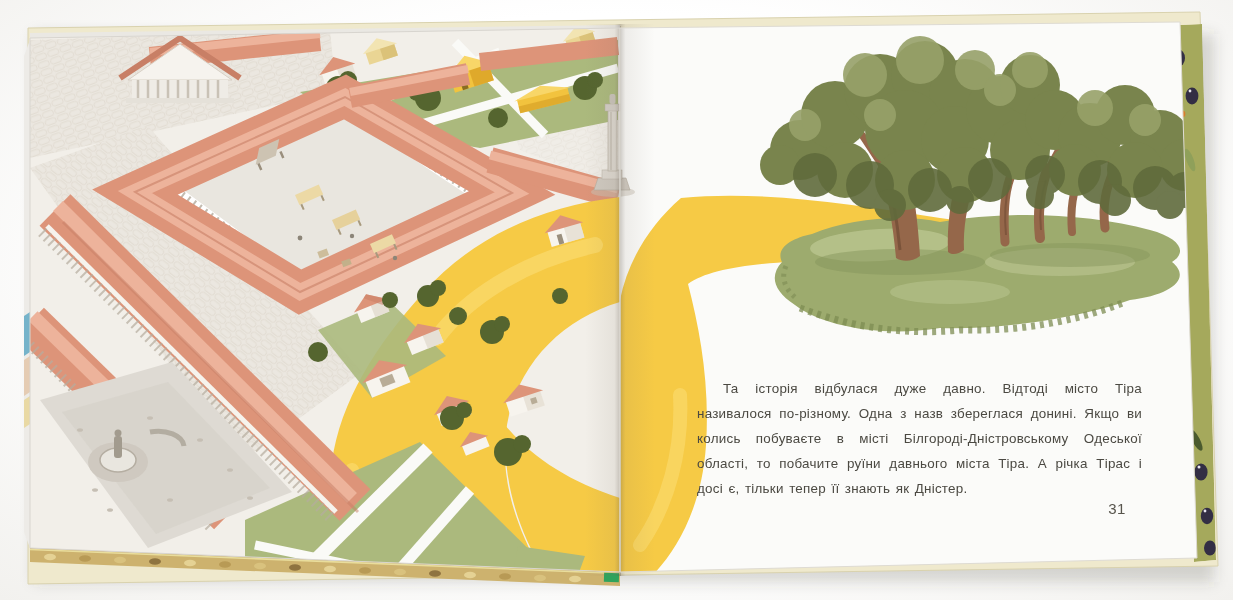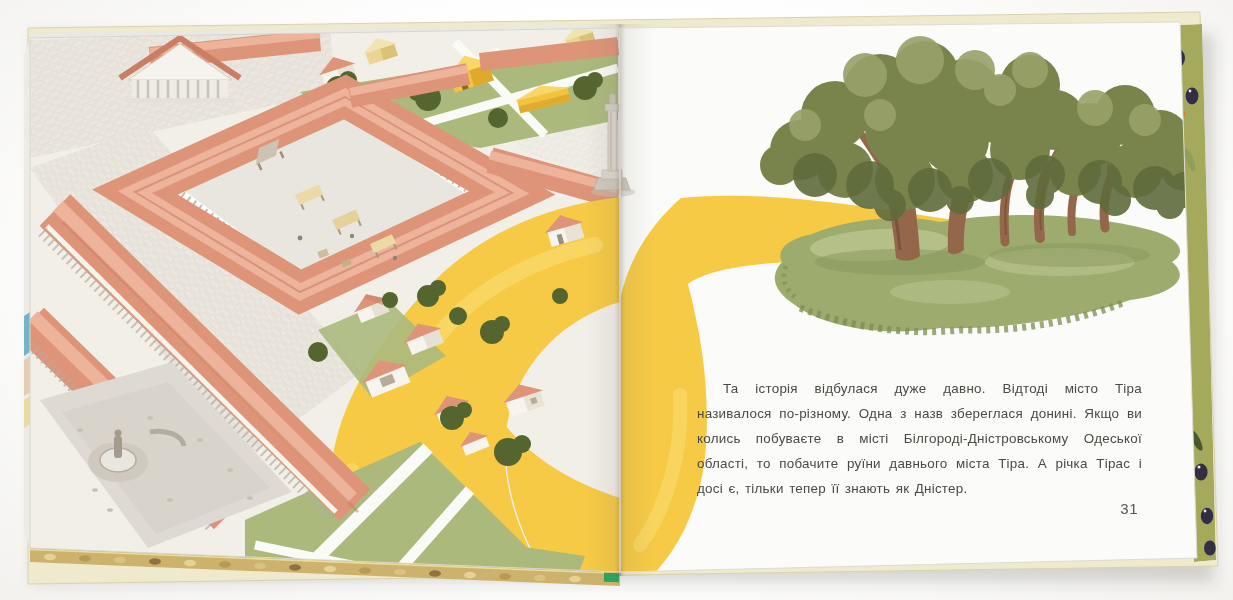--- a/index.html
+++ b/index.html
@@ -8,21 +8,21 @@
     background:radial-gradient(ellipse at 50% 45%, #ffffff 55%, #f2f1ee 100%);
     font-family:"Liberation Sans", sans-serif;
   }
   .stage svg{position:absolute;left:0;top:0;}
   .story-text{
     position:absolute;left:697px;top:376px;width:445px;
     font-size:13.4px;line-height:25px;color:var(--text,#4b4942);
     text-align:justify;text-indent:26px;letter-spacing:.25px;word-spacing:1.5px;
   }
   .page-number{
-    position:absolute;left:1096px;top:500px;width:42px;text-align:right;
+    position:absolute;left:1096px;top:500px;width:42px;text-align:center;
     font-size:15px;color:#57544c;letter-spacing:.5px;
   }
 </style>
 </head>
 <body>
 
 <div class="stage">
 <svg width="1233" height="600" viewBox="0 0 1233 600">
   <defs>
     <filter id="blur8" x="-10%" y="-10%" width="120%" height="120%">

